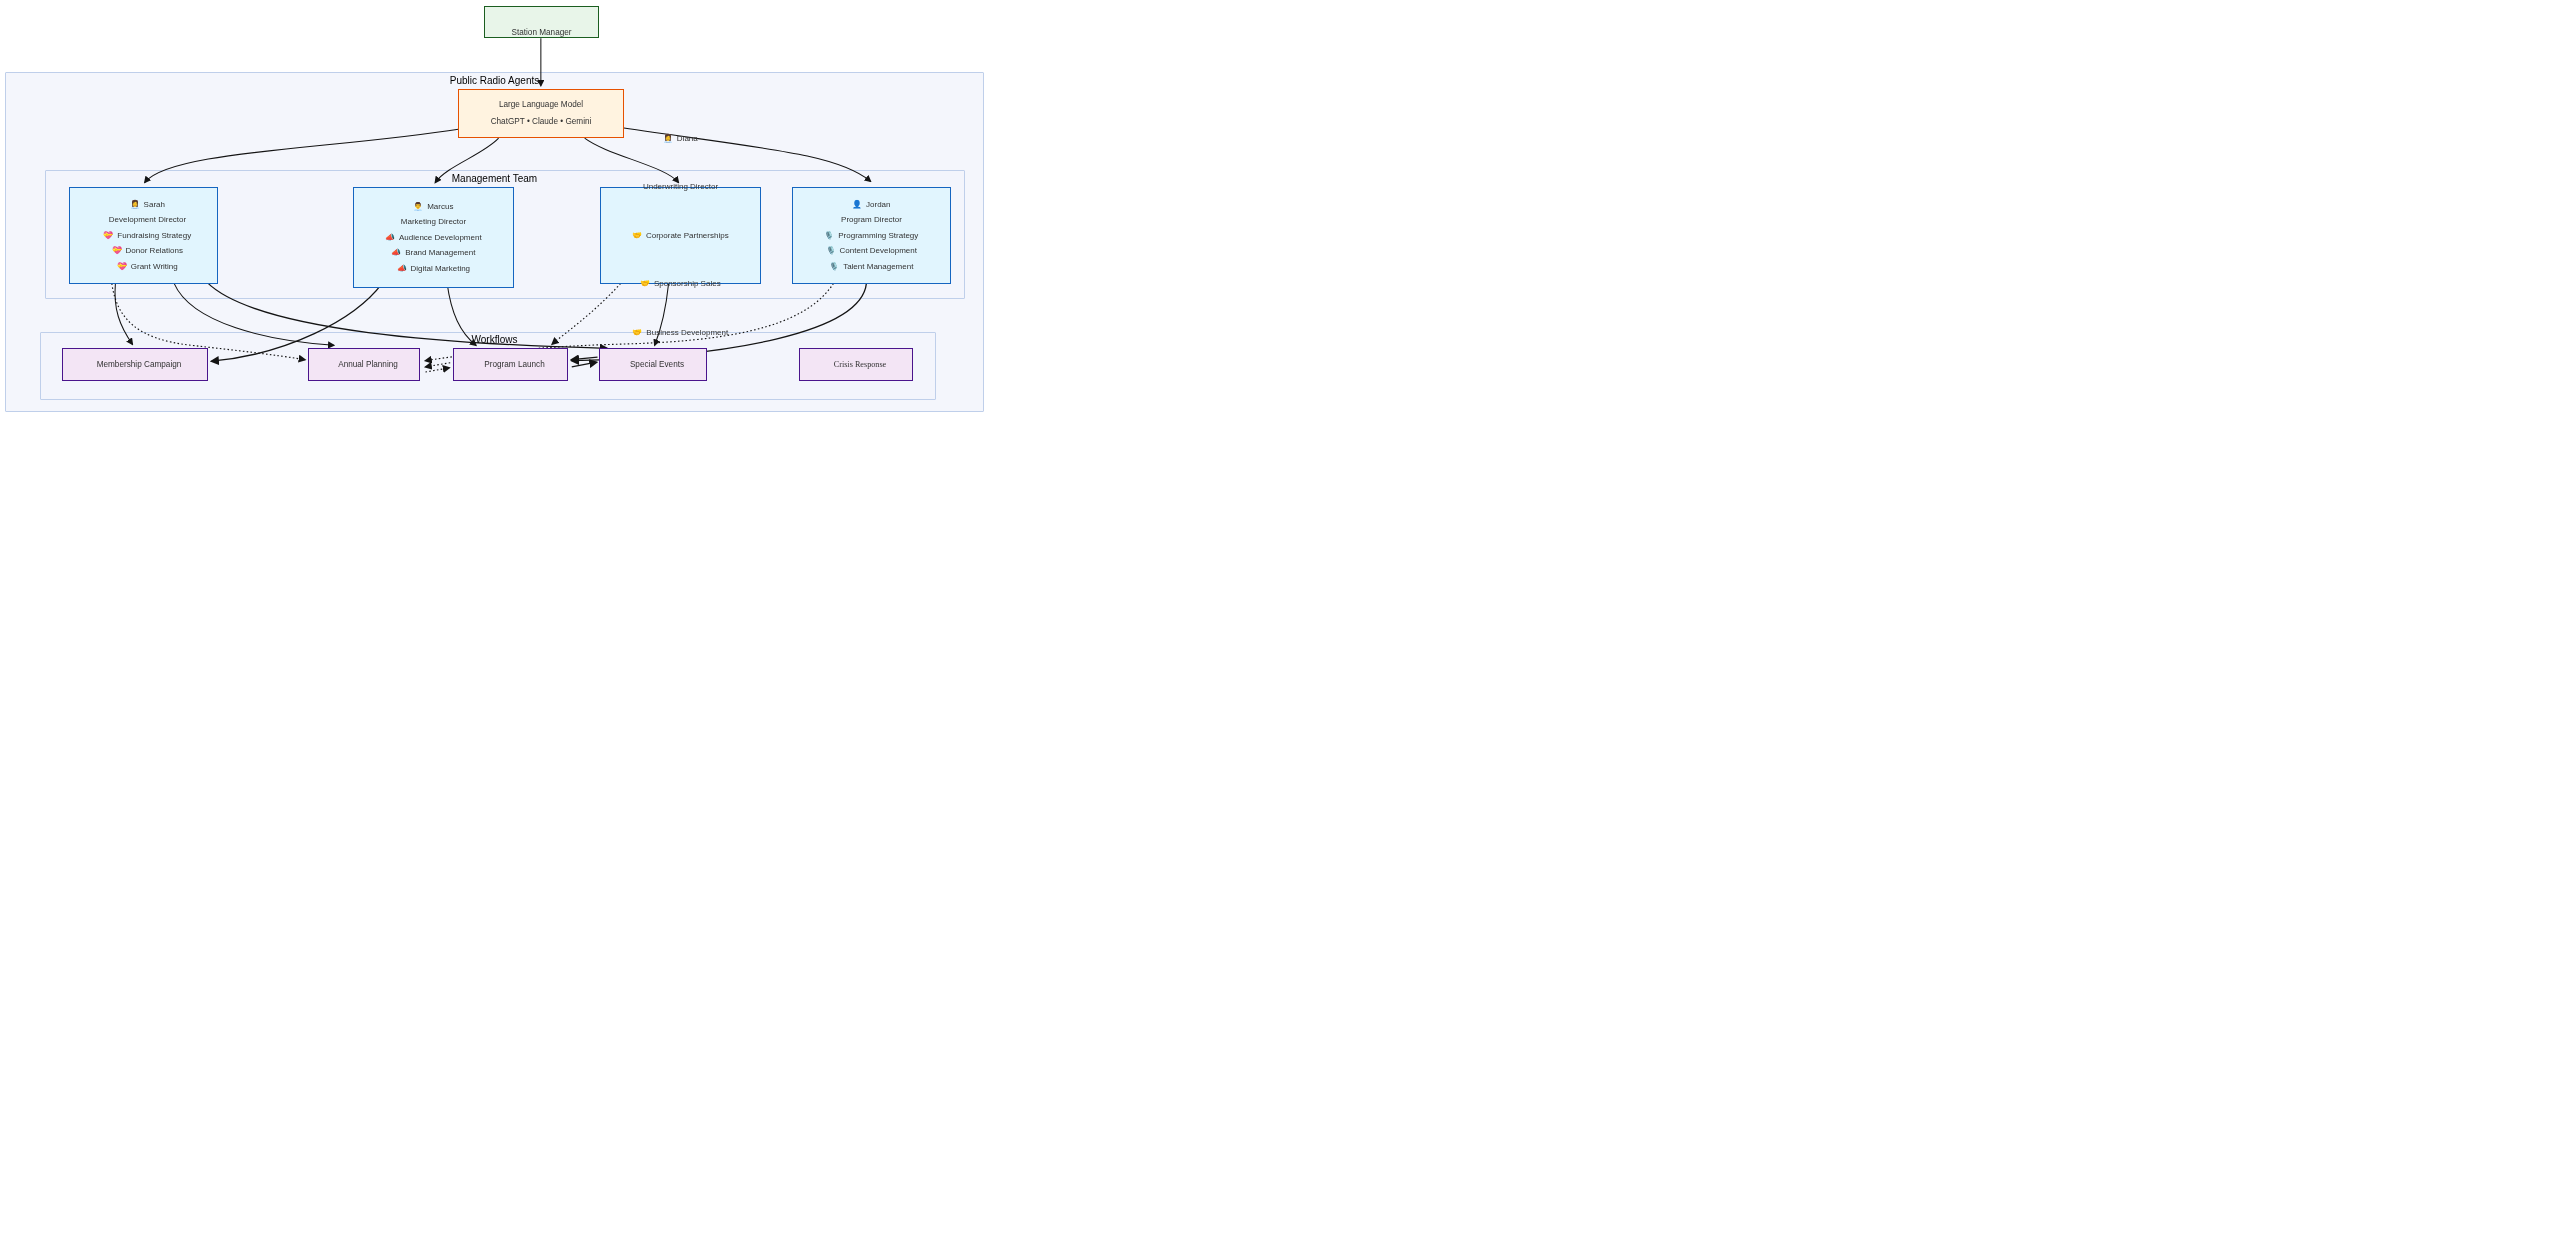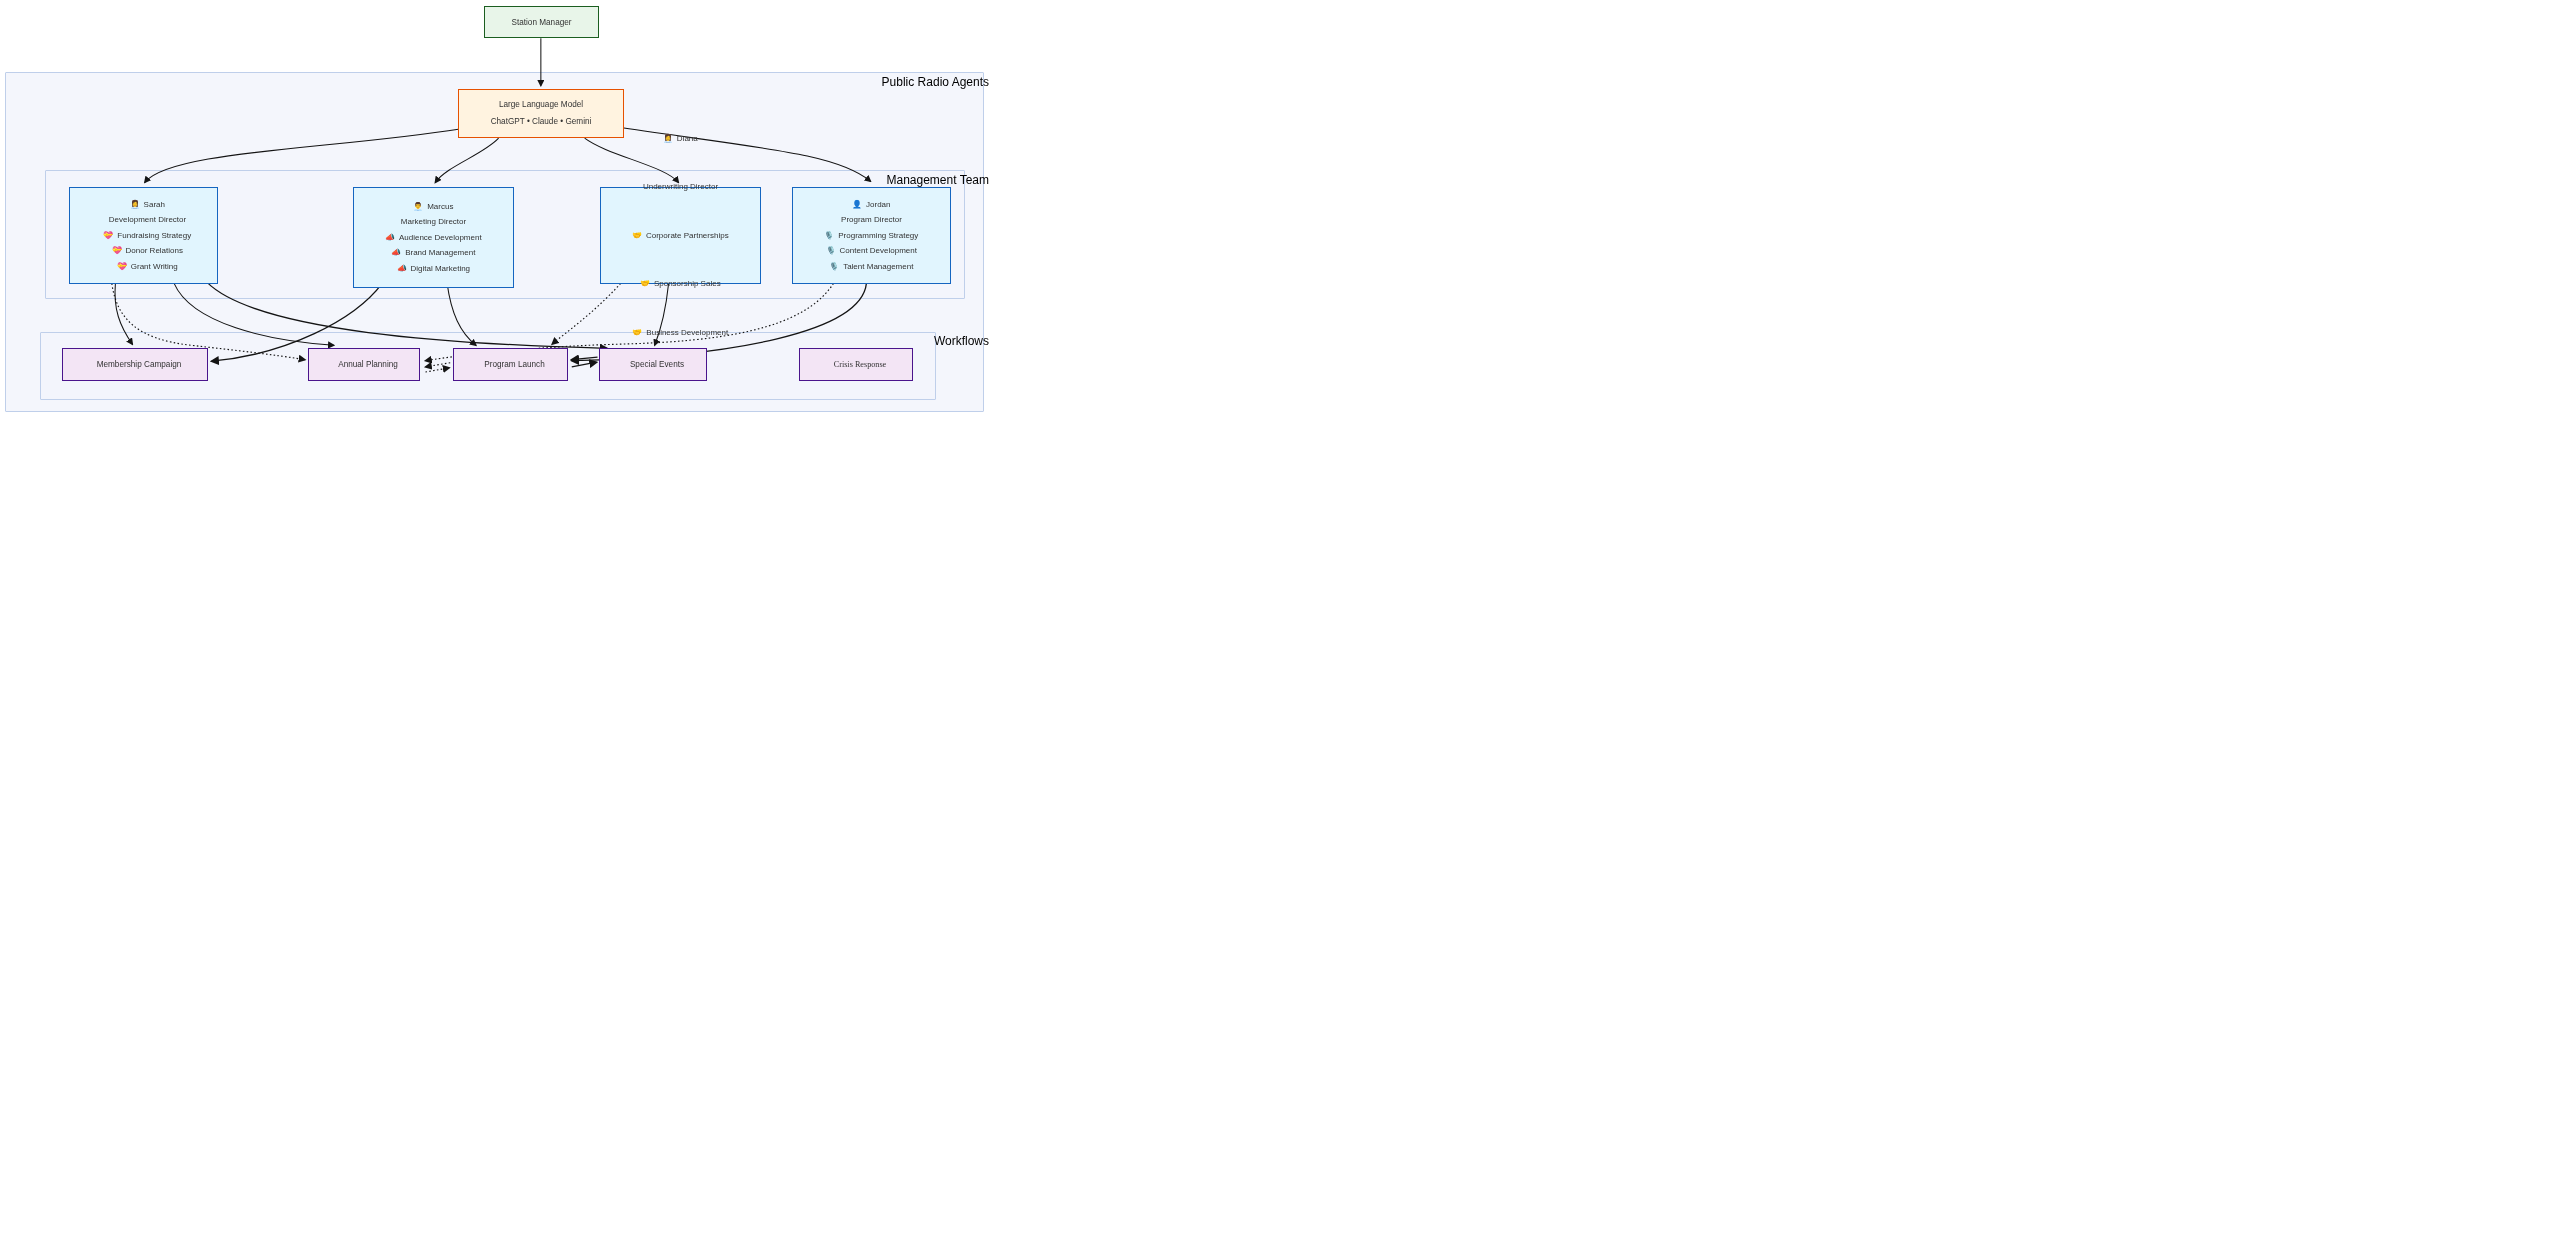--- a/index.html
+++ b/index.html
@@ -9,23 +9,23 @@
     --agent-bg:#e1f5fe; --agent-border:#1565c0;
     --workflow-bg:#f3e5f5; --workflow-border:#4a148c;
     --text:#333333; --edge:#141414;
   }
   html,body{margin:0;padding:0;background:var(--page-bg);}
   body{font-family:"Liberation Sans", sans-serif;color:var(--text);}
   .canvas{position:relative;width:989px;height:419px;background:var(--page-bg);overflow:hidden;}
   .edges{position:absolute;left:0;top:0;width:989px;height:419px;pointer-events:none;}
   .container{position:absolute;background:var(--container-bg);border:1px solid var(--container-border);border-radius:1px;box-sizing:border-box;}
   .container.inner{background:rgba(240,244,252,0.35);border-width:0.8px;}
-  .container-label{position:absolute;width:100%;text-align:right;font-size:12px;color:#000;font-weight:400;}
+  .container-label{position:absolute;width:100%;text-align:center;font-size:10px;color:#000;font-weight:400;}
   .node{position:absolute;box-sizing:border-box;display:flex;flex-direction:column;align-items:center;justify-content:center;text-align:center;font-size:8.2px;color:var(--text);}
-  .station{background:var(--station-bg);border:1.5px solid var(--station-border);}
+  .station{background:var(--station-bg);border:1.5px solid var(--station-border);justify-content:flex-end;}
   .llm{background:var(--llm-bg);border:1.5px solid var(--llm-border);line-height:1.0;}
   .llm .line{margin:4.1px 0;}
   .agent{background:var(--agent-bg);border:1.5px solid var(--agent-border);font-size:8px;}
   .agent .line{line-height:15.5px;white-space:nowrap;}
   .emoji{margin-right:3.6px;}
   .workflow{background:var(--workflow-bg);border:1.5px solid var(--workflow-border);padding-left:8px;}
 </style>
 </head>
 <body>
 

